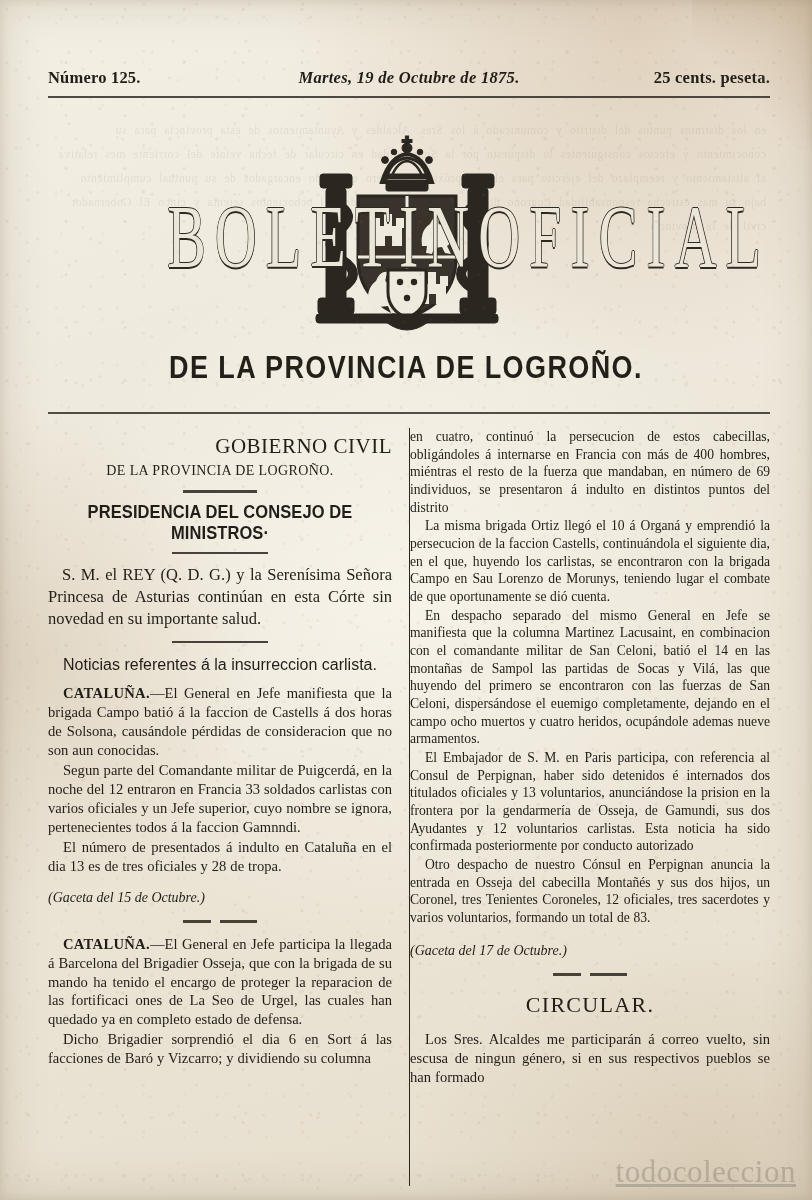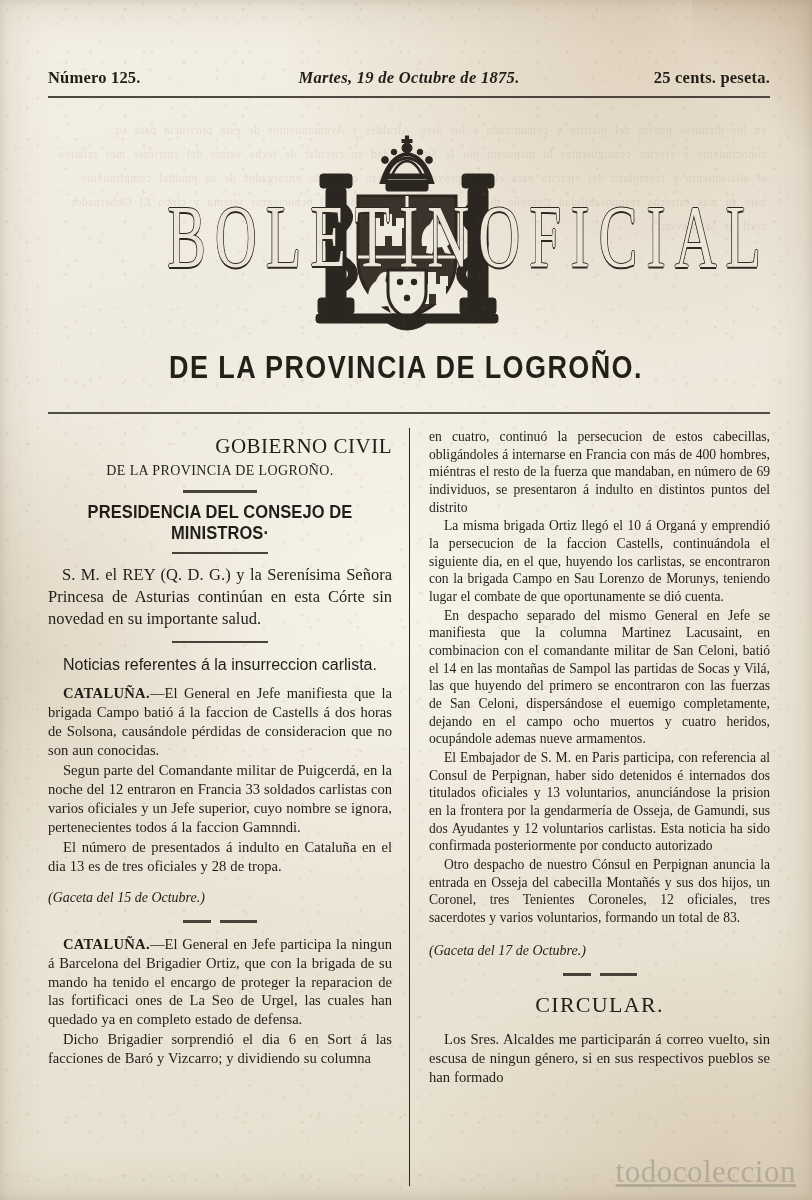--- a/index.html
+++ b/index.html
@@ -110,21 +110,21 @@
     background:#2a251e;opacity:.8;
   }
 
   
   .cols{
     position:absolute;left:48px;right:42px;top:428px;bottom:14px;z-index:4;
     display:flex;
   }
   .col{width:50%;box-sizing:border-box;overflow:hidden;}
   .col-l{padding-right:17px;}
-  .col-r{padding-left:19px;border-left:1.6px solid #2a251e;}
+  .col-r{border-left:1.6px solid #2a251e;}
 
   .ch{
     text-align:right;font-size:21px;line-height:1.22;
     letter-spacing:.5px;margin:6px 0 0;
   }
   .ch2{
     text-align:center;font-size:14px;line-height:1.25;
     letter-spacing:.4px;margin:2px 0 0;
   }
   .hr-short{
@@ -302,21 +302,21 @@
 
       <div class="bold-head">Noticias referentes á la insurreccion carlista.</div>
 
       <p class="body big"><span class="lead">CATALUÑA.</span><span>—El General en Jefe manifiesta que la brigada Campo batió á la faccion de Castells á dos horas de Solsona, causándole pérdidas de consideracion que no son aun conocidas.</span></p>
       <p class="body big">Segun parte del Comandante militar de Puigcerdá, en la noche del 12 entraron en Francia 33 soldados carlistas con varios oficiales y un Jefe superior, cuyo nombre se ignora, pertenecientes todos á la faccion Gamnndi.</p>
       <p class="body big">El número de presentados á indulto en Cataluña en el dia 13 es de tres oficiales y 28 de tropa.</p>
 
       <div class="src">(Gaceta del 15 de Octubre.)</div>
       <div class="hr-dash"></div>
 
-      <p class="body big"><span class="lead">CATALUÑA.</span><span>—El General en Jefe participa la ningun á Barcelona del Brigadier Ortiz, que con la brigada de su mando ha tenido el encargo de proteger la reparacion de las fortificaci ones de La Seo de Urgel, las cuales han quedado ya en completo estado de defensa.</span></p>
+      <p class="body big"><span class="lead">CATALUÑA.</span><span>—El General en Jefe participa la llegada á Barcelona del Brigadier Osseja, que con la brigada de su mando ha tenido el encargo de proteger la reparacion de las fortificaci ones de La Seo de Urgel, las cuales han quedado ya en completo estado de defensa.</span></p>
       <p class="body big">Dicho Brigadier sorprendió el dia 6 en Sort á las facciones de Baró y Vizcarro; y dividiendo su columna</p>
     </div>
 
     <div class="col col-r">
       <p class="body" style="text-indent:0">en cuatro, continuó la persecucion de estos cabecillas, obligándoles á internarse en Francia con más de 400 hombres, miéntras el resto de la fuerza que mandaban, en número de 69 individuos, se presentaron á indulto en distintos puntos del distrito</p>
       <p class="body">La misma brigada Ortiz llegó el 10 á Organá y emprendió la persecucion de la faccion Castells, continuándola el siguiente dia, en el que, huyendo los carlistas, se encontraron con la brigada Campo en Sau Lorenzo de Morunys, teniendo lugar el combate de que oportunamente se dió cuenta.</p>
       <p class="body">En despacho separado del mismo General en Jefe se manifiesta que la columna Martinez Lacusaint, en combinacion con el comandante militar de San Celoni, batió el 14 en las montañas de Sampol las partidas de Socas y Vilá, las que huyendo del primero se encontraron con las fuerzas de San Celoni, dispersándose el euemigo completamente, dejando en el campo ocho muertos y cuatro heridos, ocupándole ademas nueve armamentos.</p>
       <p class="body">El Embajador de S. M. en Paris participa, con referencia al Consul de Perpignan, haber sido detenidos é internados dos titulados oficiales y 13 voluntarios, anunciándose la prision en la frontera por la gendarmería de Osseja, de Gamundi, sus dos Ayudantes y 12 voluntarios carlistas. Esta noticia ha sido confirmada posteriormente por conducto autorizado</p>
       <p class="body">Otro despacho de nuestro Cónsul en Perpignan anuncia la entrada en Osseja del cabecilla Montañés y sus dos hijos, un Coronel, tres Tenientes Coroneles, 12 oficiales, tres sacerdotes y varios voluntarios, formando un total de 83.</p>
 

